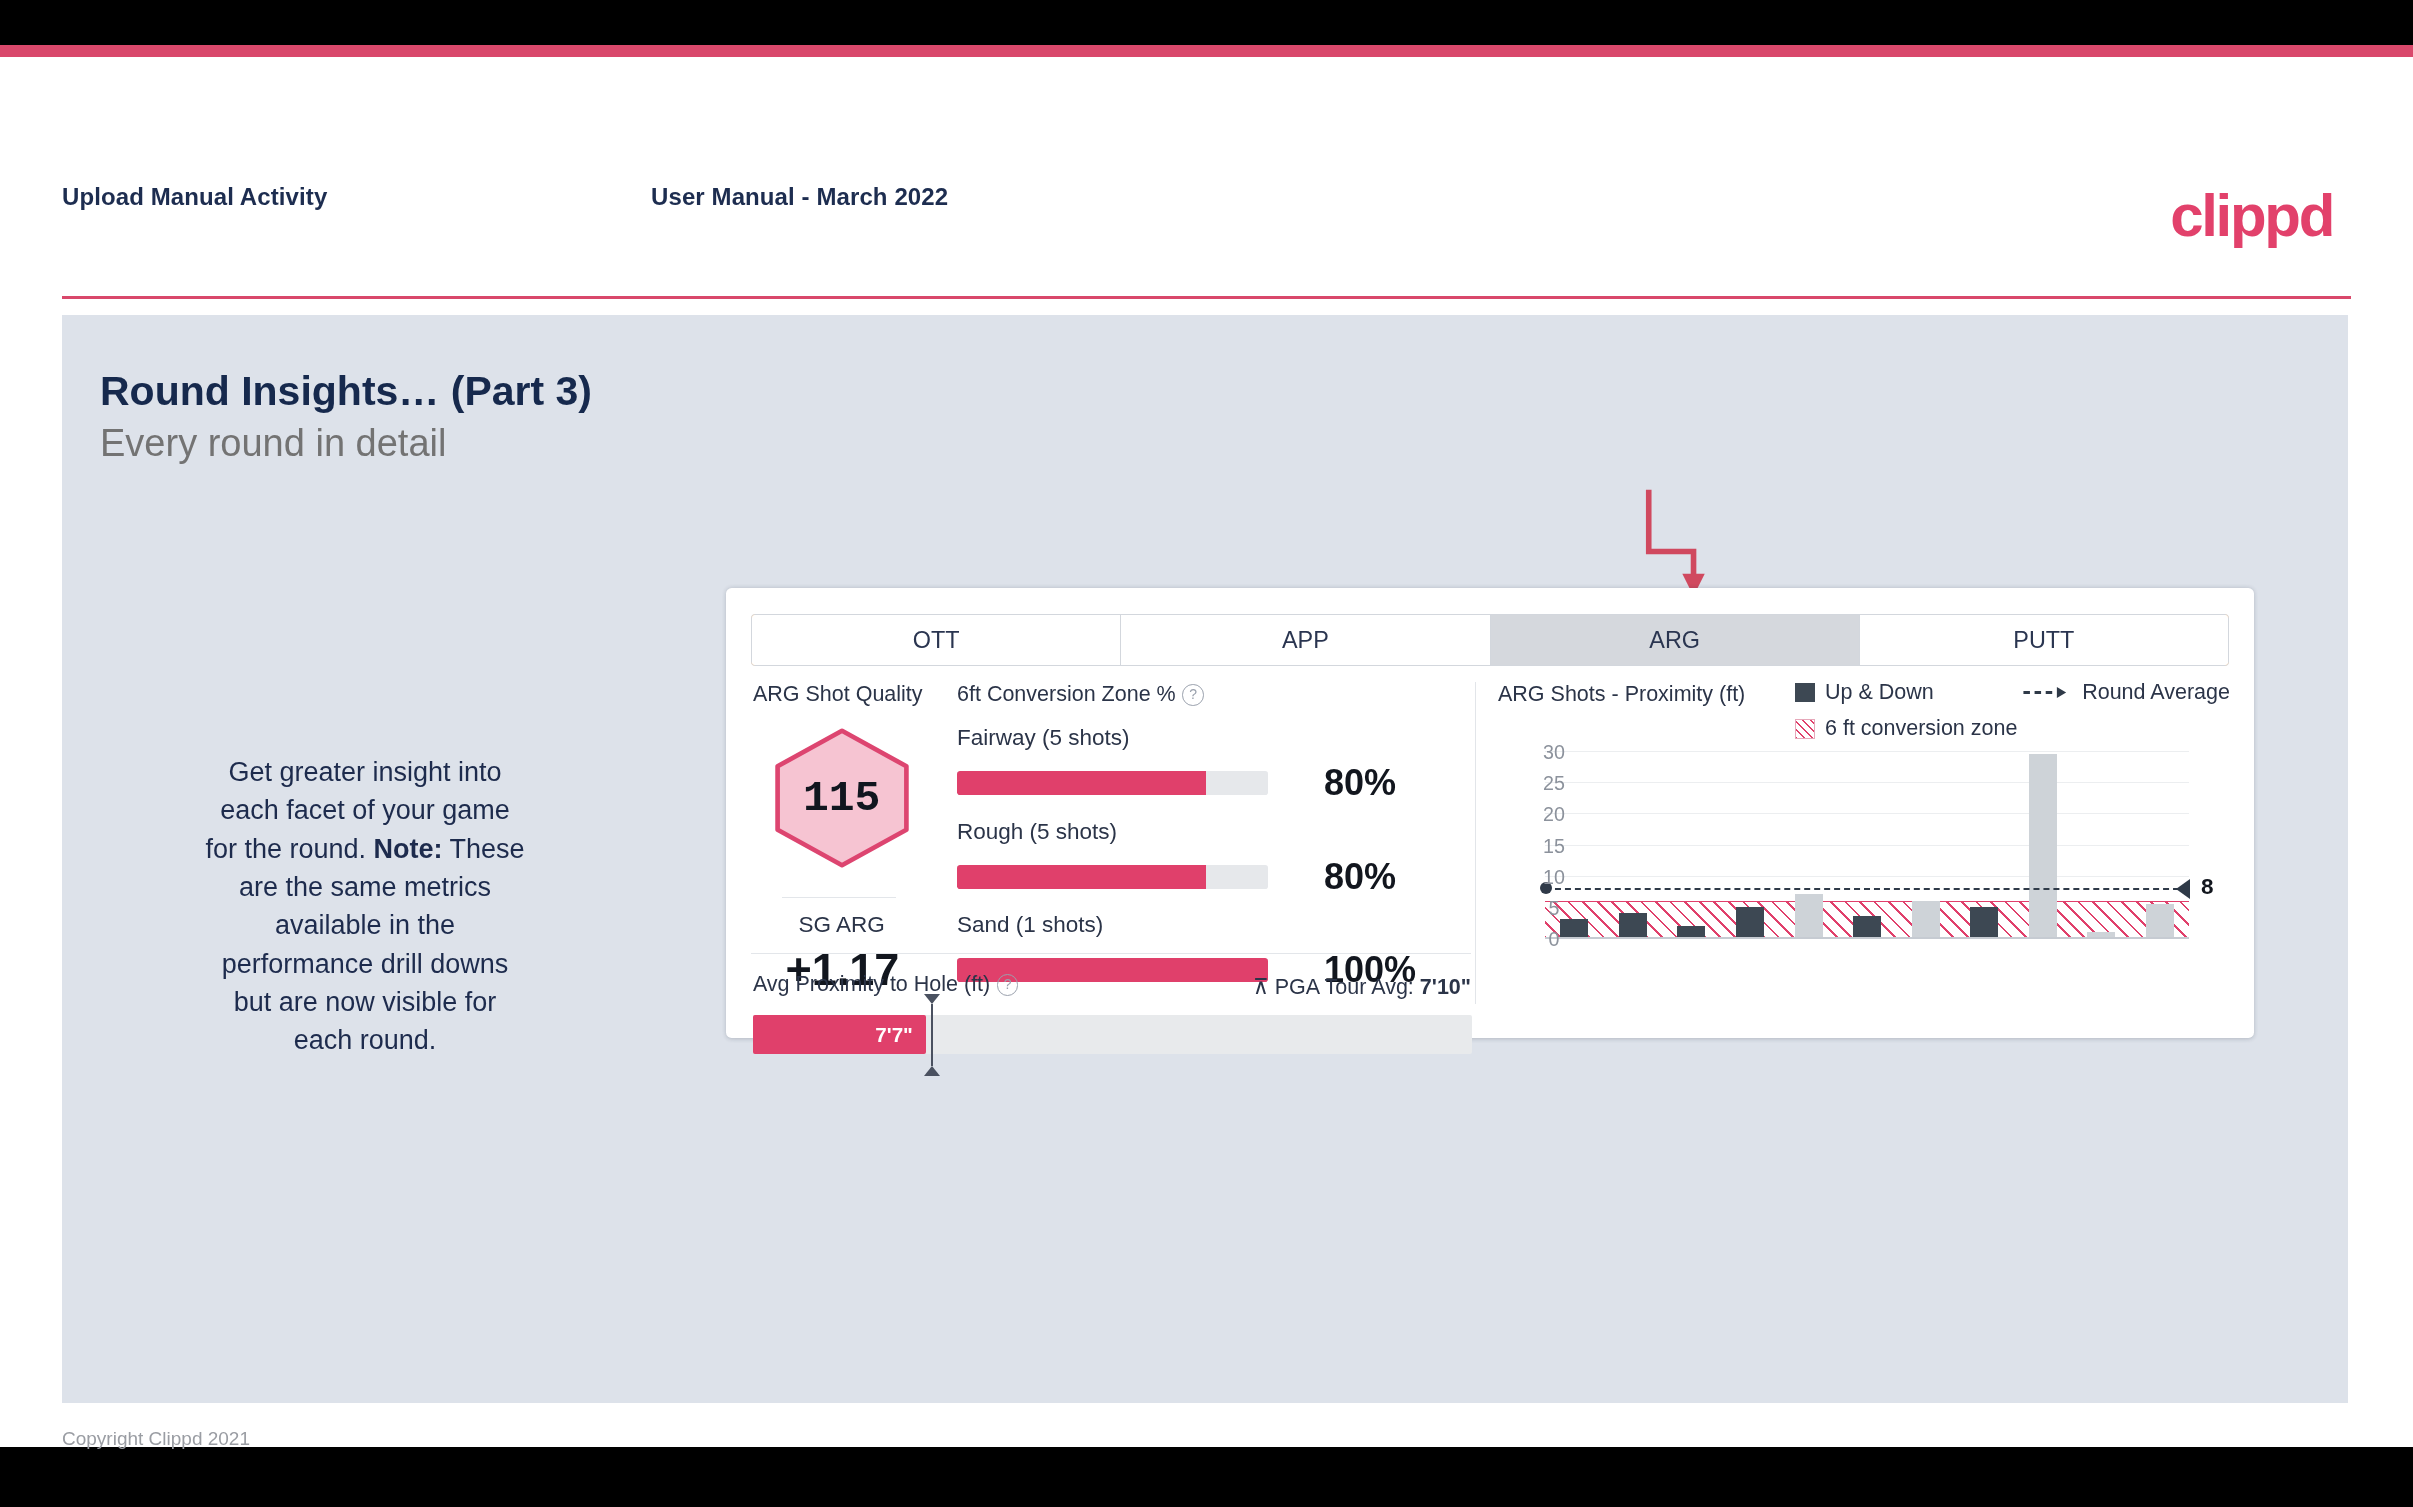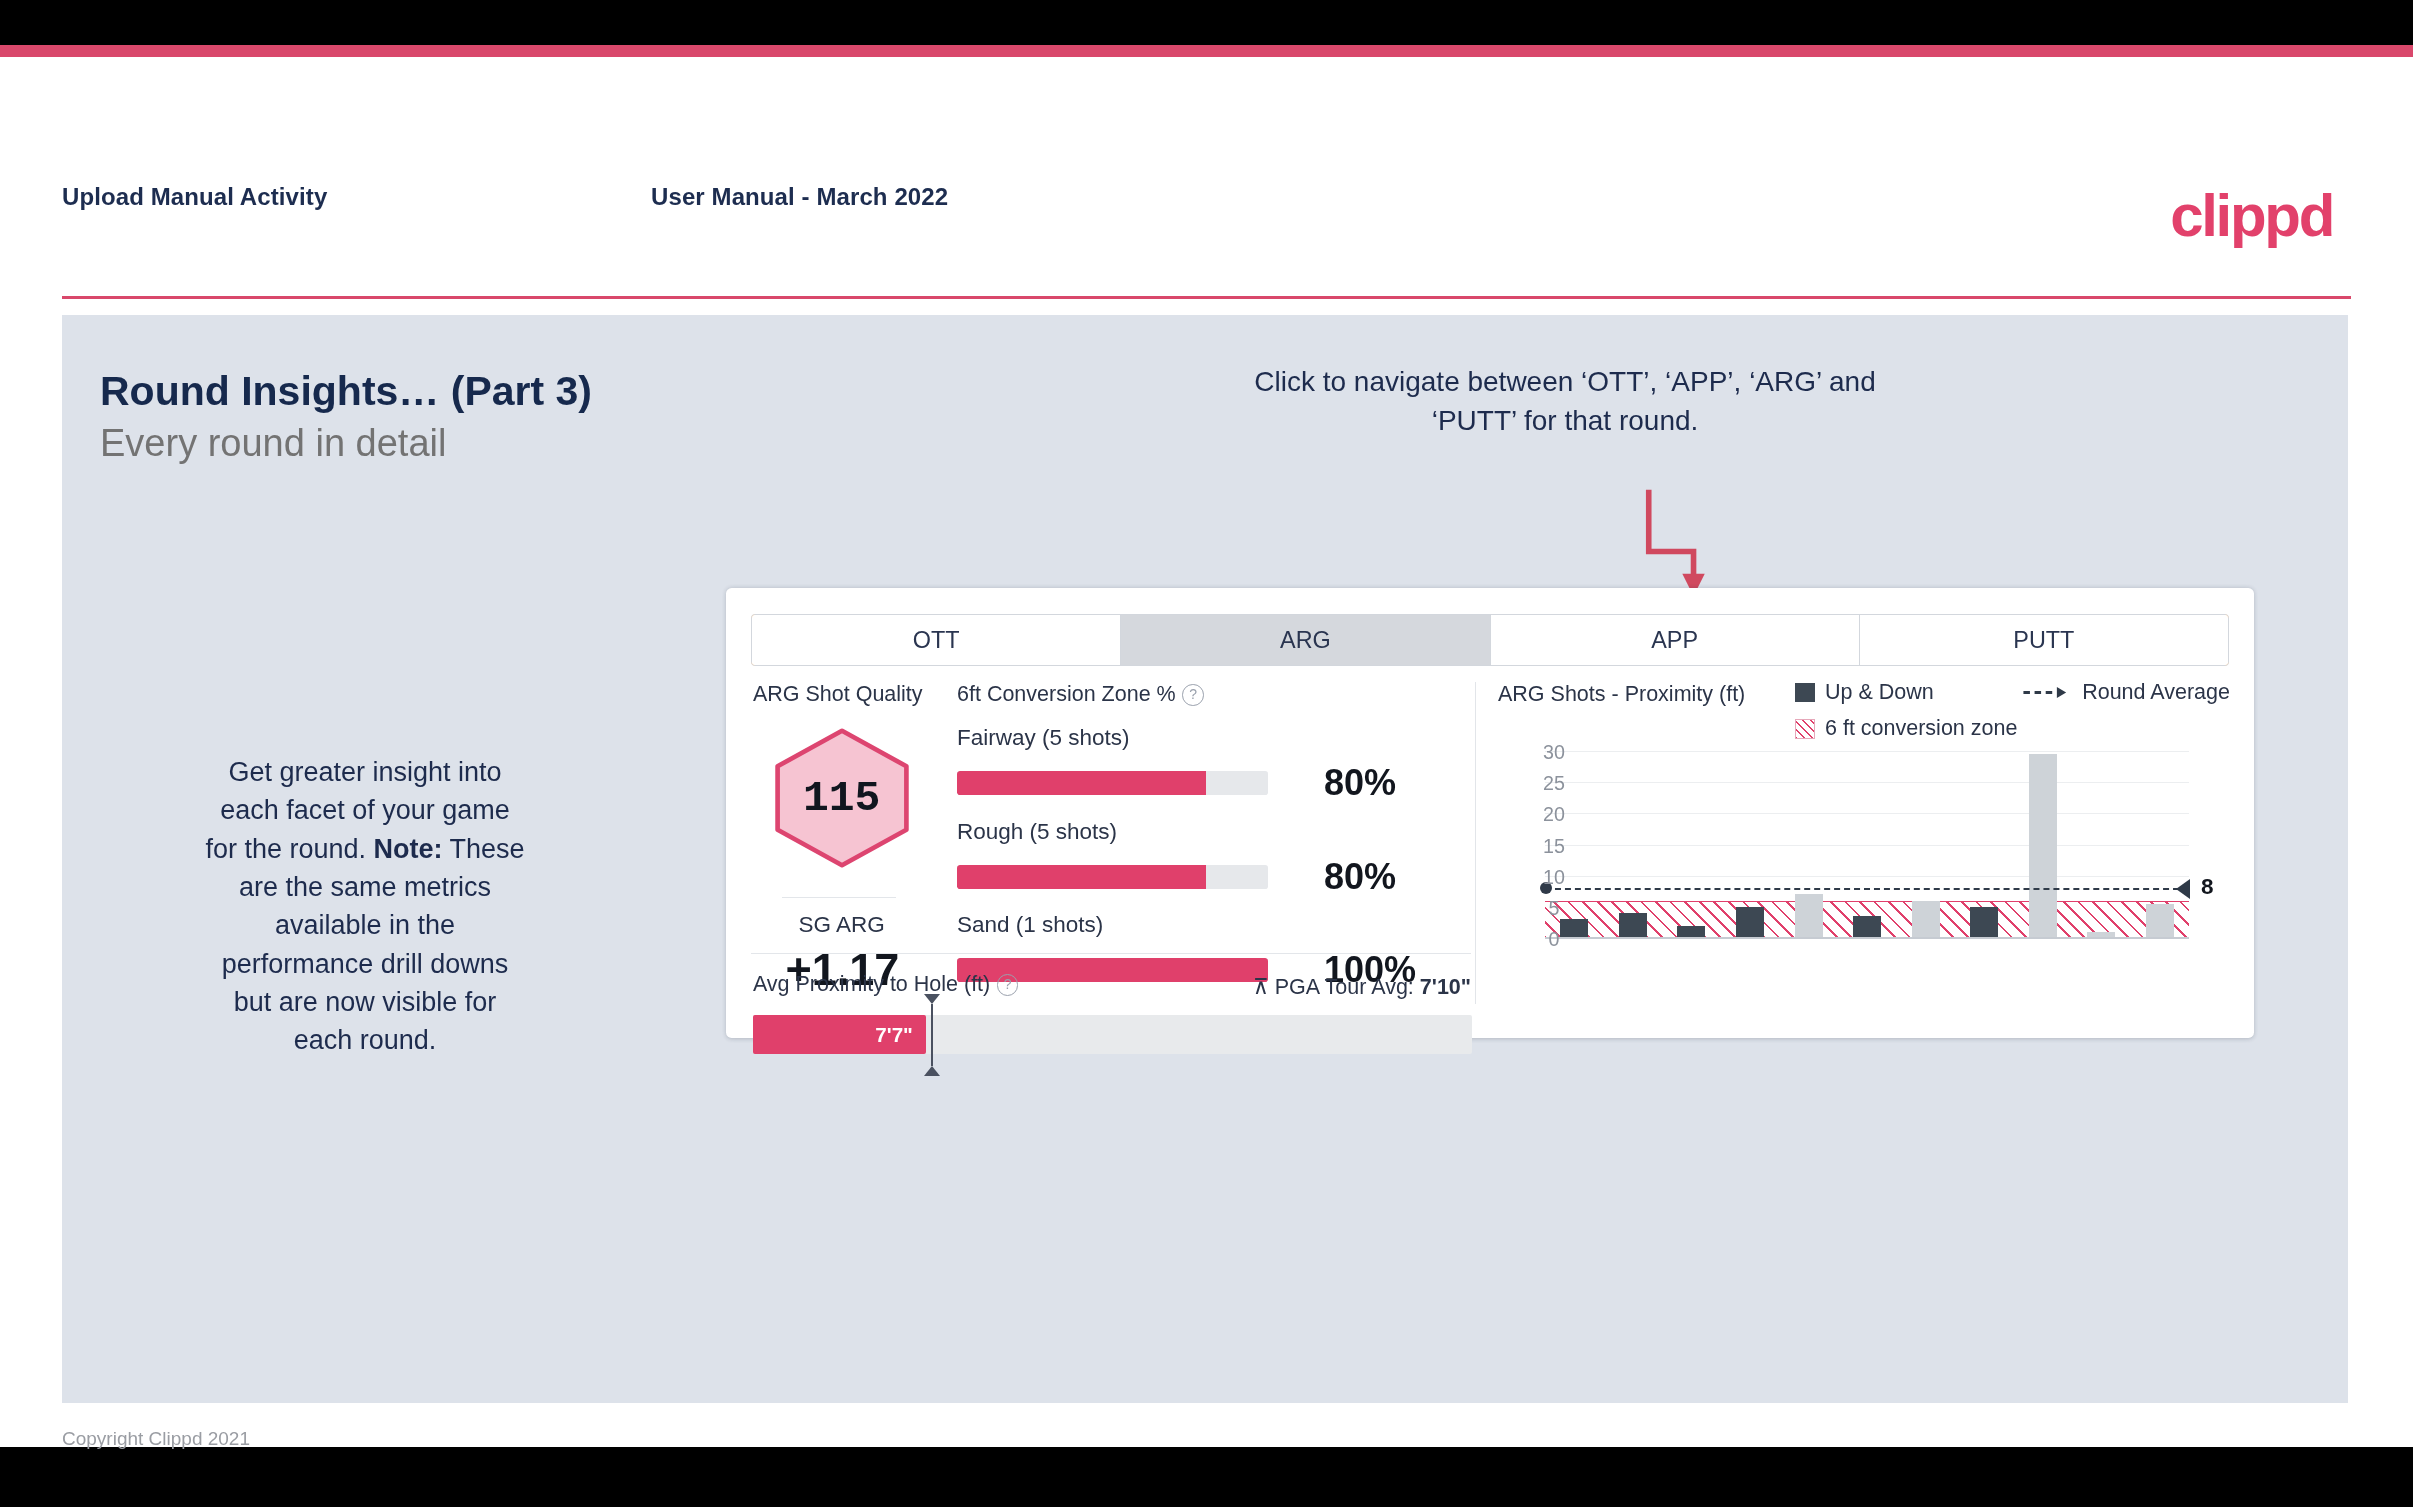--- a/index.html
+++ b/index.html
@@ -334,33 +334,32 @@
 
     <div id="title-block">
       <div id="title-main">Round Insights… (Part 3)</div>
       <div id="title-sub">Every round in detail</div>
     </div>
 
     <div id="left-note">
       <span>Get greater insight into each facet of your game for the round. </span><b>Note:</b><span> These are the same metrics available in the performance drill downs but are now visible for each round.</span>
     </div>
 
-    <div id="callout-text">Click to navigate between ‘OTT’, ‘APP’, ‘ARG’ and ‘PUTT’ for that round.</div>
 
     <svg id="callout-arrow" width="84" height="112" viewBox="0 0 90 120">
       <path d="M4 2 L4 68 L52 68 L52 96" stroke="#d0495f" stroke-width="6" fill="none"></path>
       <path d="M52 116 L40 92 L64 92 Z" fill="#d0495f"></path>
     </svg>
 
     <div id="card">
 
       <div id="tabs">
         <div class="tab">OTT</div>
+        <div class="tab">APP</div>
         <div class="tab active">ARG</div>
-        <div class="tab">APP</div>
         <div class="tab">PUTT</div>
       </div>
 
       <div id="inner">
 
         <div id="col-divider"></div>
 
         <div id="col-left">
 
           <div class="sec-label" id="lbl-shot-quality">ARG Shot Quality</div>

